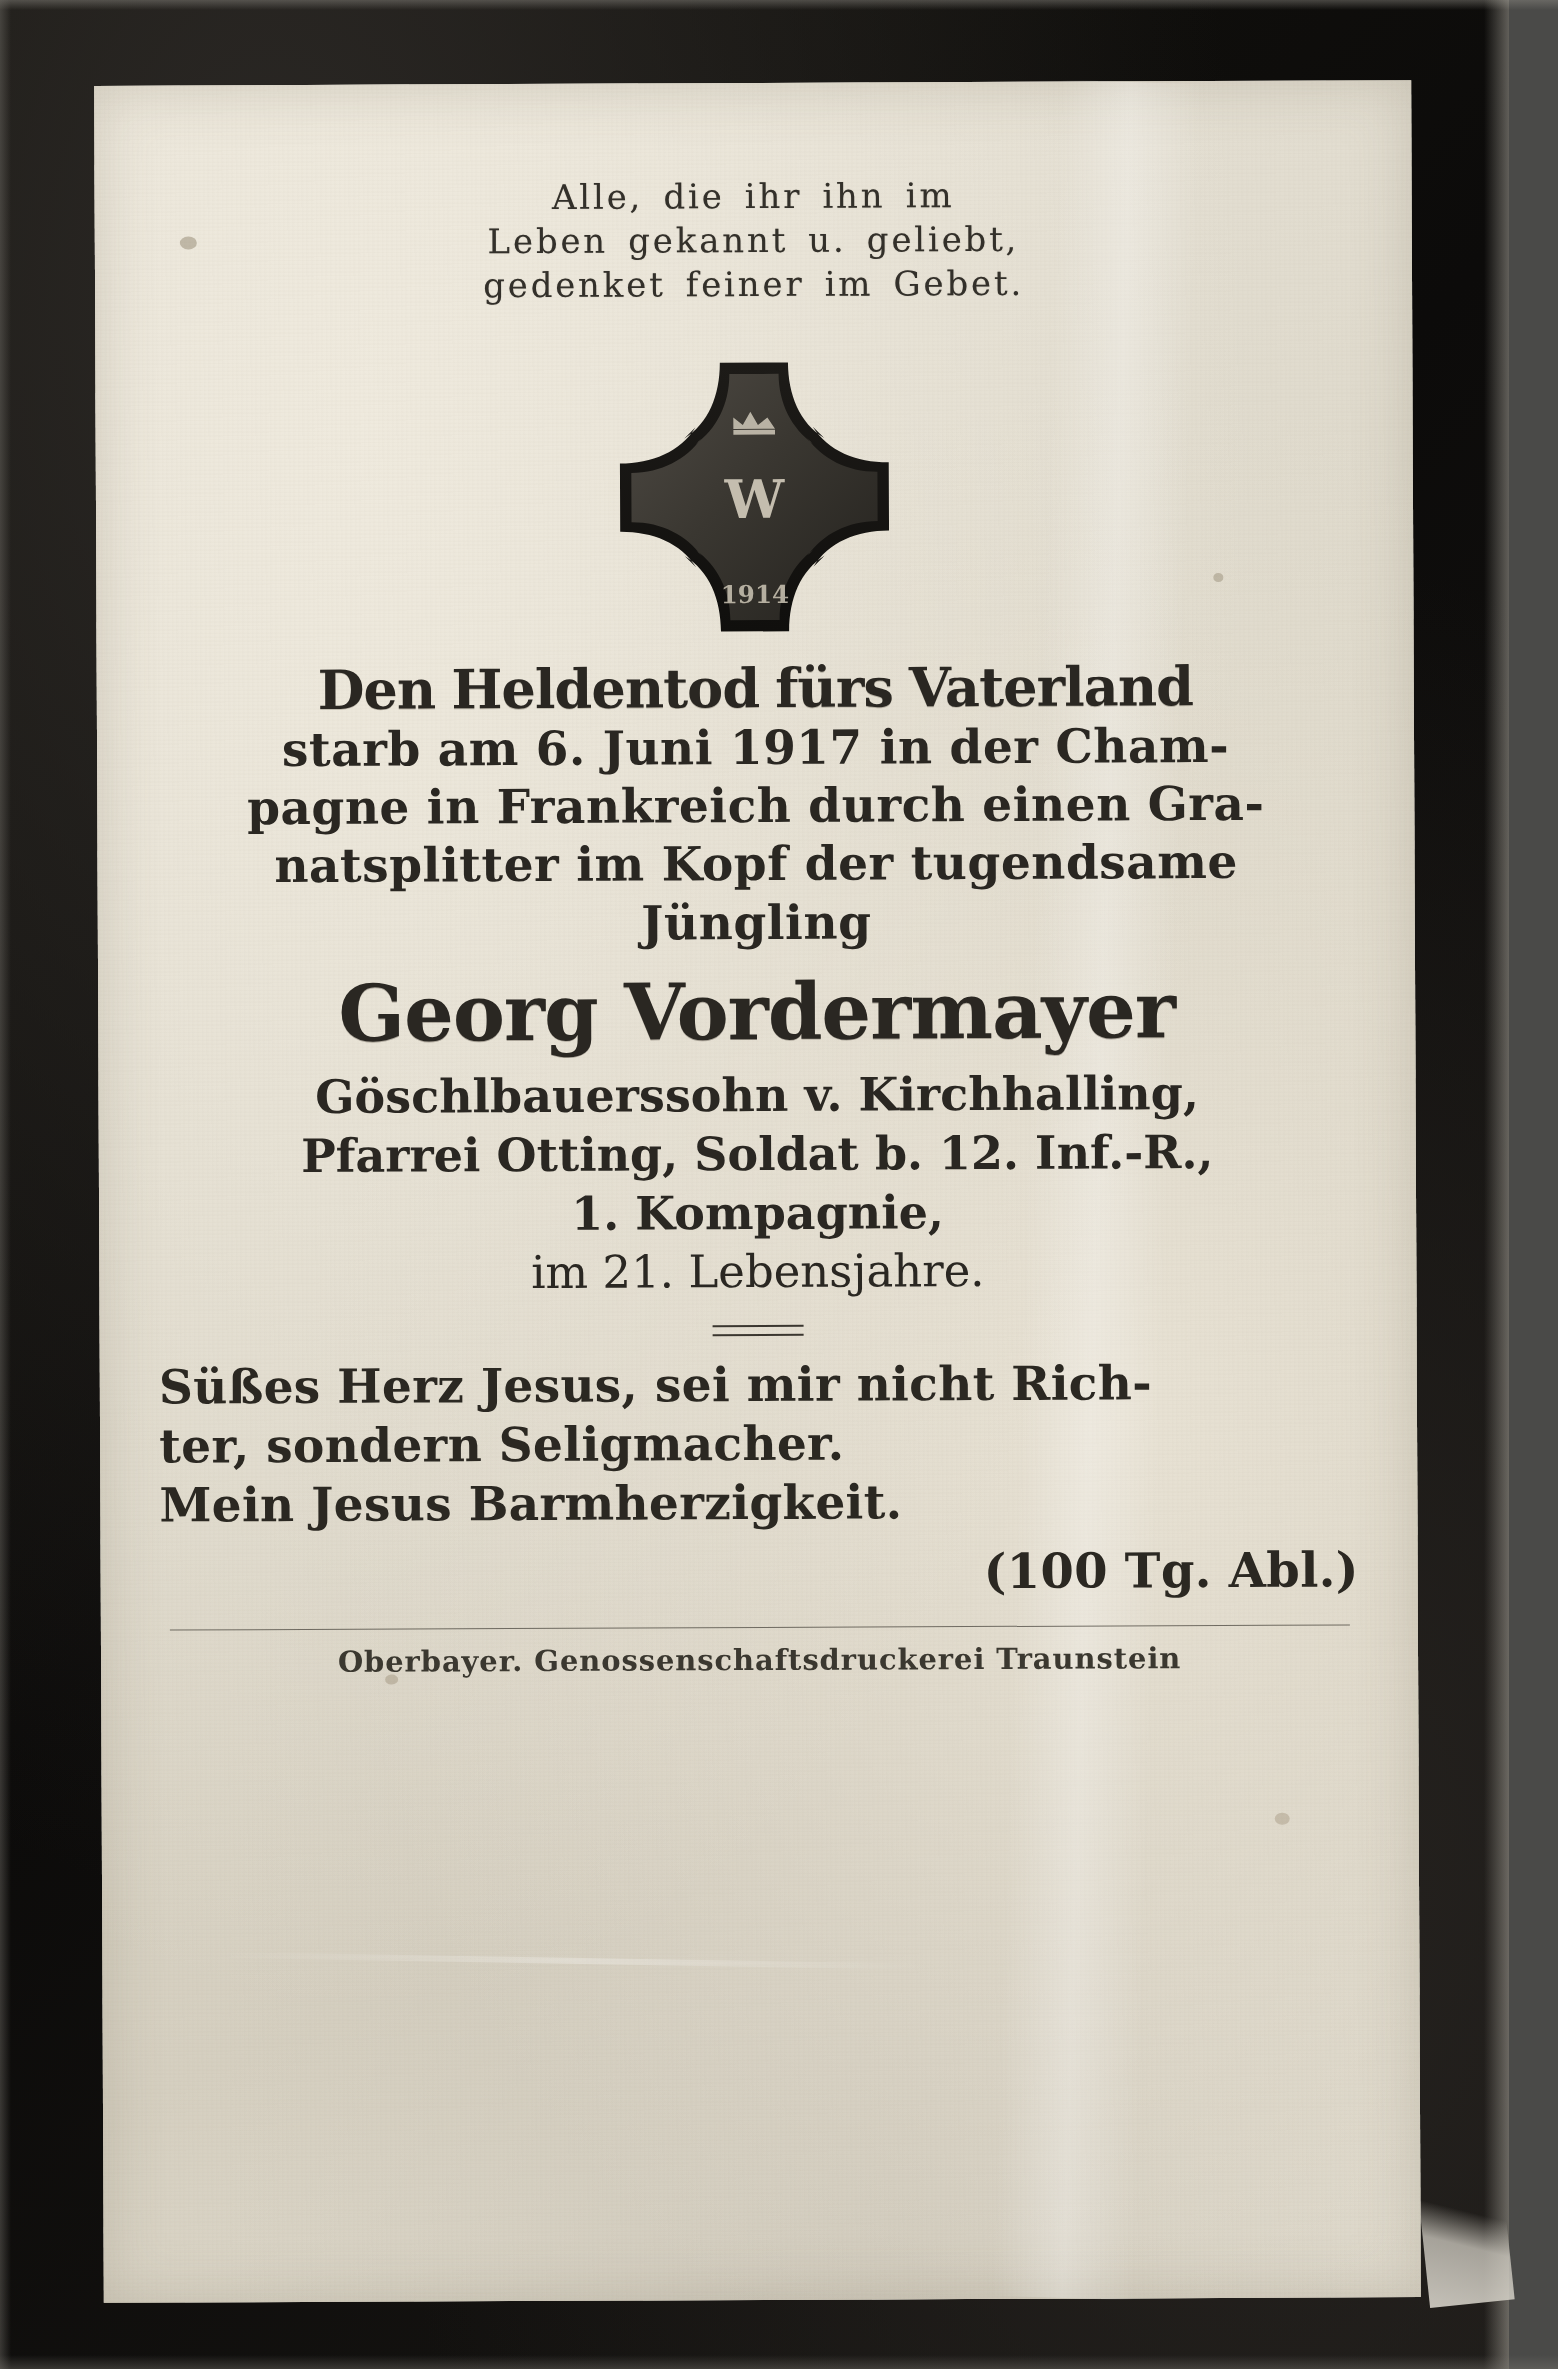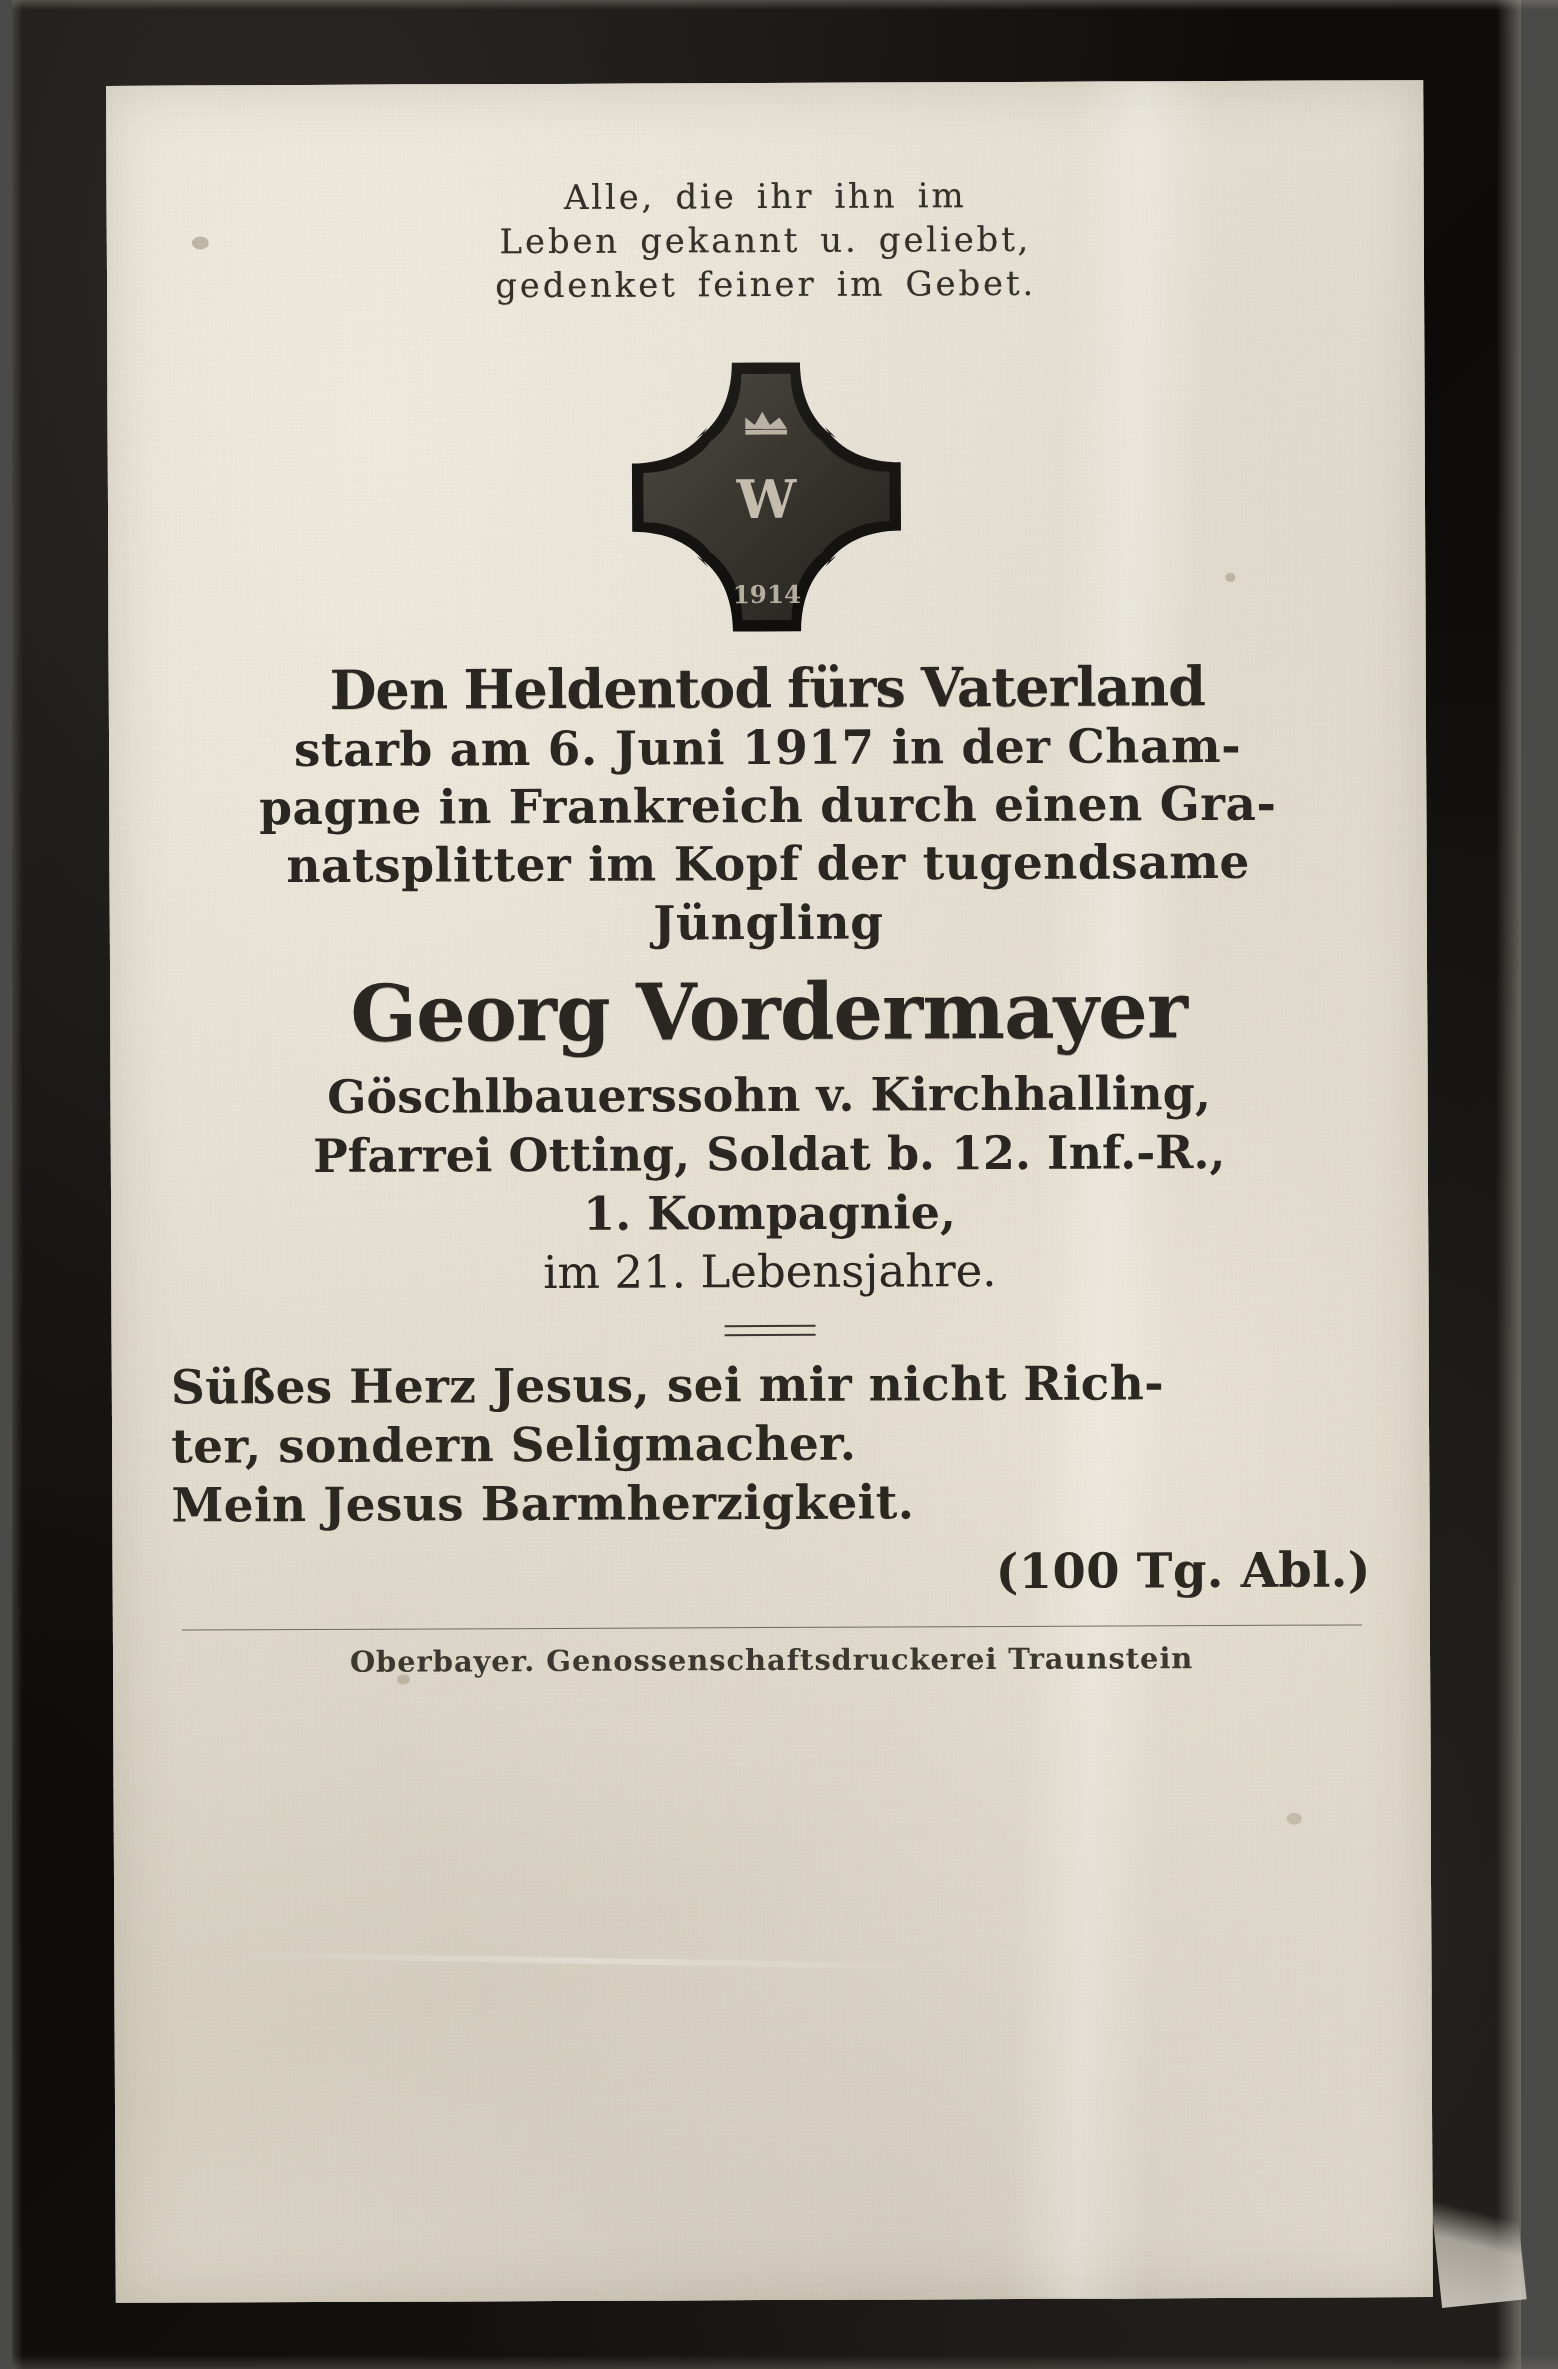--- a/index.html
+++ b/index.html
@@ -10,21 +10,21 @@
   body {
     width: 1559px;
     height: 2370px;
     overflow: hidden;
     font-family: "DejaVu Serif", serif;
   }
 
   
   .card-outer {
     position: absolute;
-    left: 12px;
+    left: 0;
     top: 0;
     width: 1509px;
     height: 2370px;
     background: #121110;
     background-image:
       radial-gradient(ellipse at 18% 12%, #2b2825 0%, rgba(43,40,37,0) 55%),
       radial-gradient(ellipse at 85% 80%, #25221f 0%, rgba(37,34,31,0) 50%),
       linear-gradient(135deg, #15140f 0%, #0c0b0a 45%, #191714 100%);
     box-sizing: border-box;
   }

